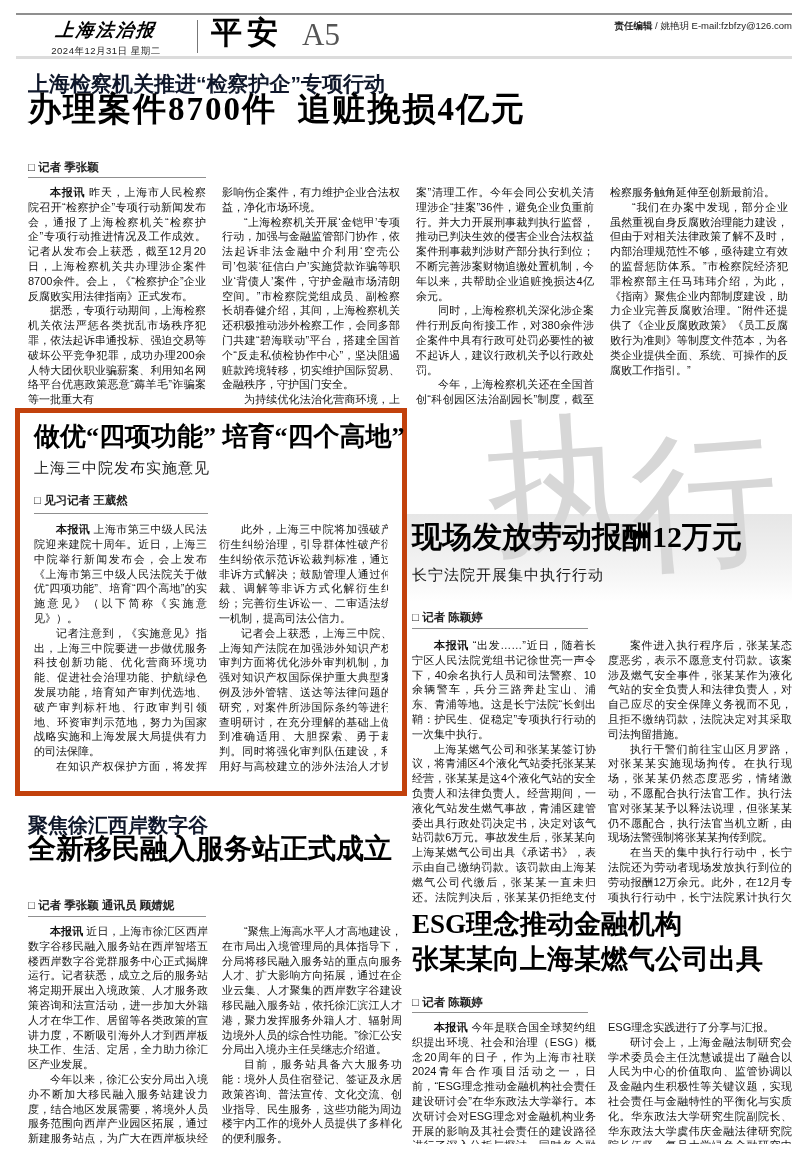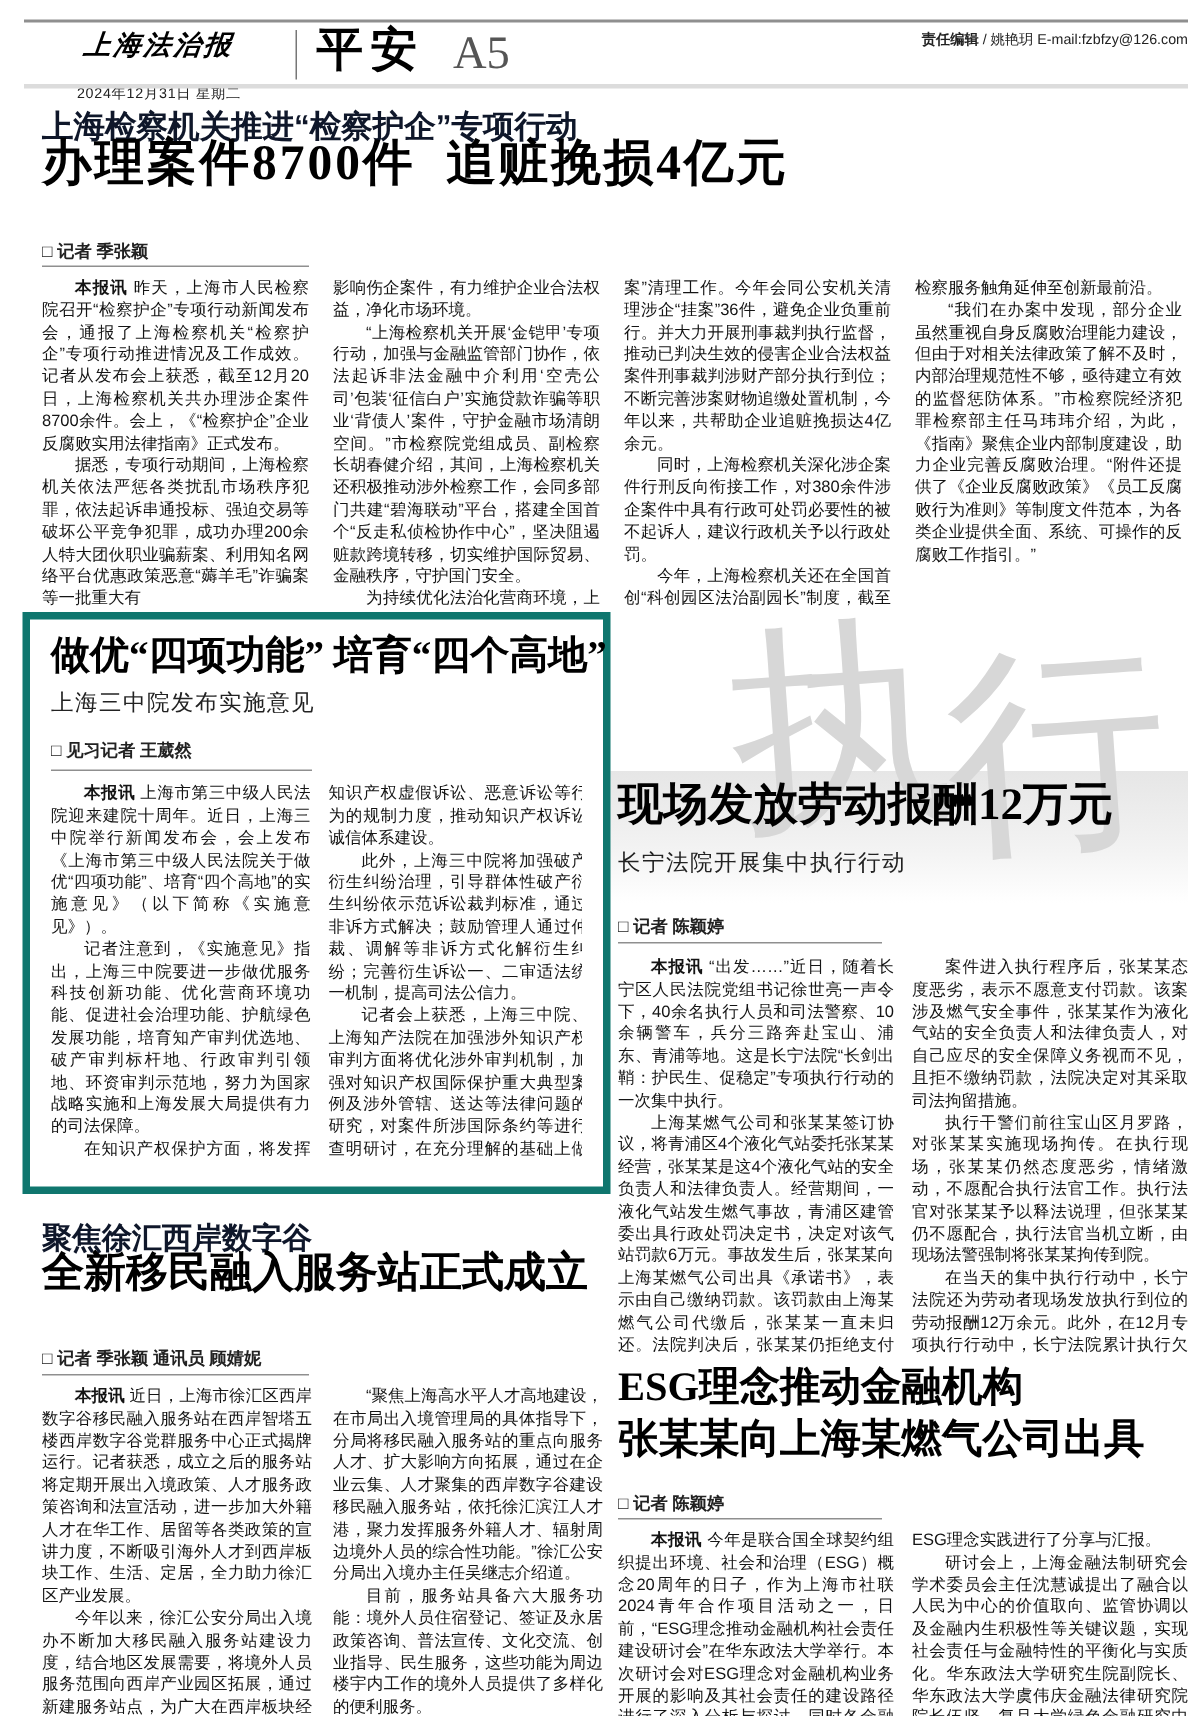--- a/index.html
+++ b/index.html
@@ -6,21 +6,21 @@
   html,body{margin:0;padding:0;background:#fff}
   body{font-family:"Liberation Sans","DejaVu Sans",sans-serif;color:#111}
   #page{position:relative;width:800px;height:1152px;background:#ffffff;overflow:hidden}
   .abs{position:absolute}
 
   
   .top-rule{left:16px;right:8px;top:13px;height:2px;background:#8f8f8f}
   .masthead-block{left:20px;top:18px;width:172px;text-align:center}
   .masthead{font-family:"Liberation Serif","DejaVu Serif",serif;font-style:italic;font-weight:900;
             font-size:18px;letter-spacing:2px;transform:skewX(-6deg);color:#000}
-  .date-line{font-size:9.5px;color:#222;margin-top:14px;letter-spacing:.5px}
+  .date-line{font-size:9.5px;color:#222;margin-top:3px;letter-spacing:.5px}
   .header-divider{left:197px;top:20px;width:1px;height:33px;background:#777}
   .section-title{left:211px;top:12px;font-size:31px;font-weight:900;letter-spacing:5px;color:#000}
   .page-no{left:302px;top:17px;font-size:31px;color:#555;font-family:Liberation Serif, serif}
   .editor-line{right:8px;top:20px;font-size:9.5px;color:#222}
   .editor-line b{font-weight:bold}
   .header-bottom-rule{left:16px;right:8px;top:56px;height:3px;background:#dcdcdc}
 
   
   .kicker{font-weight:900;color:#0f172a}
   .headline{font-family:"Liberation Serif","DejaVu Serif",serif;font-weight:900;color:#000;white-space:pre;line-height:1.05}
@@ -35,21 +35,21 @@
 
   
   .lead-kicker{left:28px;top:70px;font-size:21px}
   .lead-headline{left:28px;top:92px;font-size:33px;letter-spacing:2px}
   .lead-byline{left:28px;top:160px}
   .lead-rule{left:28px;top:177px;width:178px}
   .lead-cols{left:28px;top:185px;width:764px;height:222px;gap:16px}
   .lead-cols .col{width:178px}
 
   
-  .court-box{left:15px;top:408px;width:392px;height:388px;border:5px solid #0f766e;background:#fff;
+  .court-box{left:15px;top:408px;width:392px;height:388px;border:5px solid #c2410c;background:#fff;
              padding:8px 14px;z-index:2}
   .court-headline{font-size:26px;white-space:nowrap;margin-top:2px}
   .court-subhead{margin-top:9px}
   .court-byline{margin-top:15px}
   .court-rule{width:174px;margin-top:5px}
   .court-cols{margin-top:8px;height:250px;gap:12px}
   .court-cols .col{width:173px}
 
   
   .watermark{left:488px;top:398px;width:300px;height:200px;z-index:1;transform:rotate(-4deg);
@@ -132,21 +132,20 @@
     <div class="subhead court-subhead">上海三中院发布实施意见</div>
     <div class="byline court-byline">□ 见习记者 王葳然</div>
     <div class="rule court-rule"></div>
     <div class="cols court-cols">
         <div class="col">
           <p><b>本报讯</b> 上海市第三中级人民法院迎来建院十周年。近日，上海三中院举行新闻发布会，会上发布《上海市第三中级人民法院关于做优“四项功能”、培育“四个高地”的实施意见》（以下简称《实施意见》）。</p>
           <p>记者注意到，《实施意见》指出，上海三中院要进一步做优服务科技创新功能、优化营商环境功能、促进社会治理功能、护航绿色发展功能，培育知产审判优选地、破产审判标杆地、行政审判引领地、环资审判示范地，努力为国家战略实施和上海发展大局提供有力的司法保障。</p>
           <p>在知识产权保护方面，将发挥知识产权审判对科技创新的激励保障作用，实现知识产权保护范围、力度与技术贡献度相适应；同时，加大对知识产权侵权行为的惩治力度，加大对</p>
         </div>
         <div class="col">
-          <p class="cont">知识产权虚假诉讼、恶意诉讼等行为的规制力度，推动知识产权诉讼诚信体系建设。</p>
           <p>此外，上海三中院将加强破产衍生纠纷治理，引导群体性破产衍生纠纷依示范诉讼裁判标准，通过非诉方式解决；鼓励管理人通过仲裁、调解等非诉方式化解衍生纠纷；完善衍生诉讼一、二审适法统一机制，提高司法公信力。</p>
           <p>记者会上获悉，上海三中院、上海知产法院在加强涉外知识产权审判方面将优化涉外审判机制，加强对知识产权国际保护重大典型案例及涉外管辖、送达等法律问题的研究，对案件所涉国际条约等进行查明研讨，在充分理解的基础上做到准确适用、大胆探索、勇于裁判。同时将强化审判队伍建设，利用好与高校建立的涉外法治人才协同培养创新基地、涉外法治人才协同培养实务专家库等，为形成更加公正合理的国际规则体系贡献更多中国法治力量。</p>
         </div>
       </div>
   </div>
 
   <div class="abs watermark">
     <span class="wm-char wm-1">执</span>
     <span class="wm-char wm-2">行</span>
   </div>

